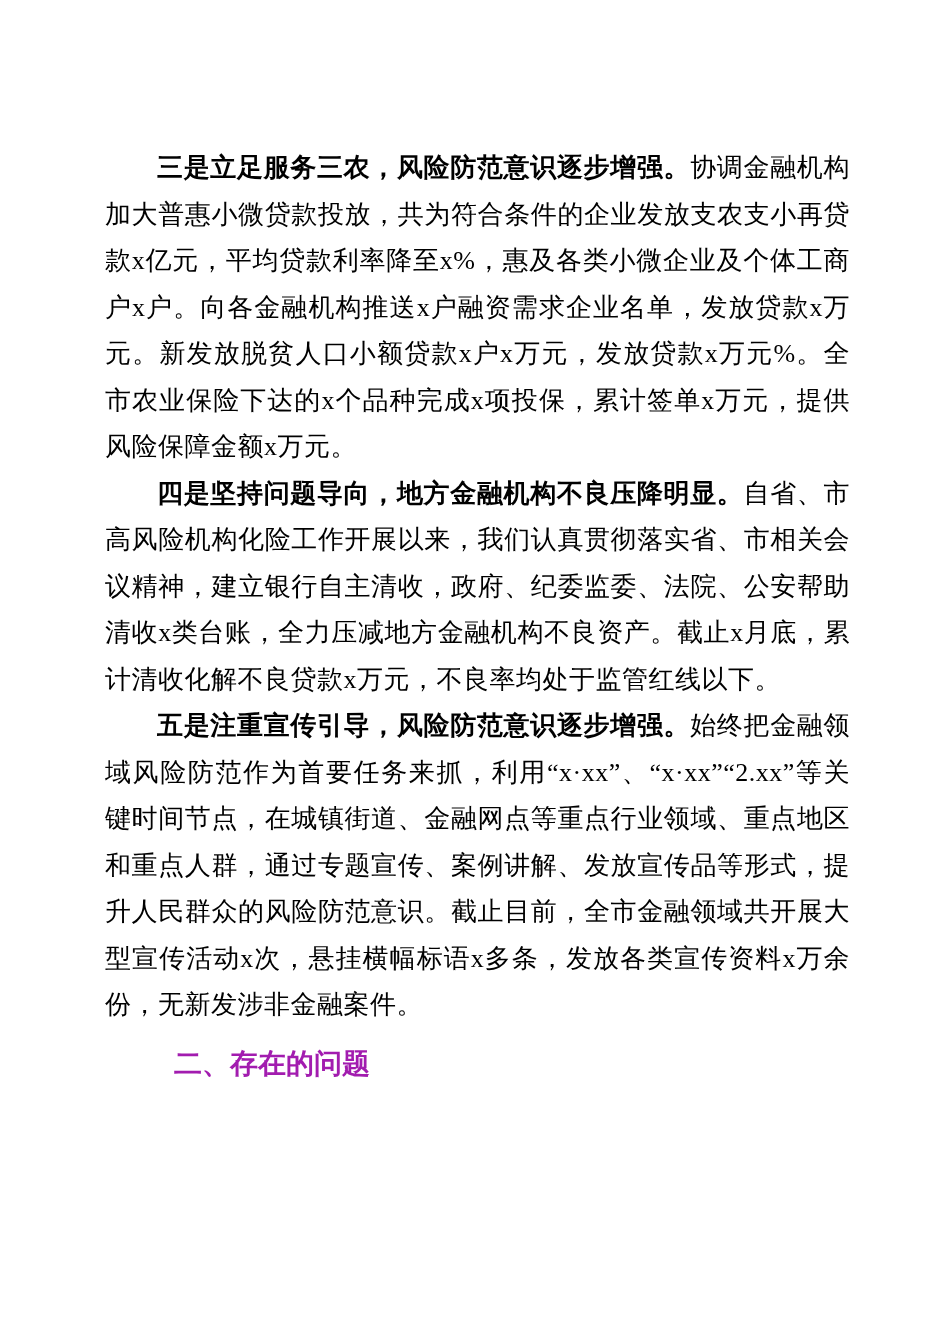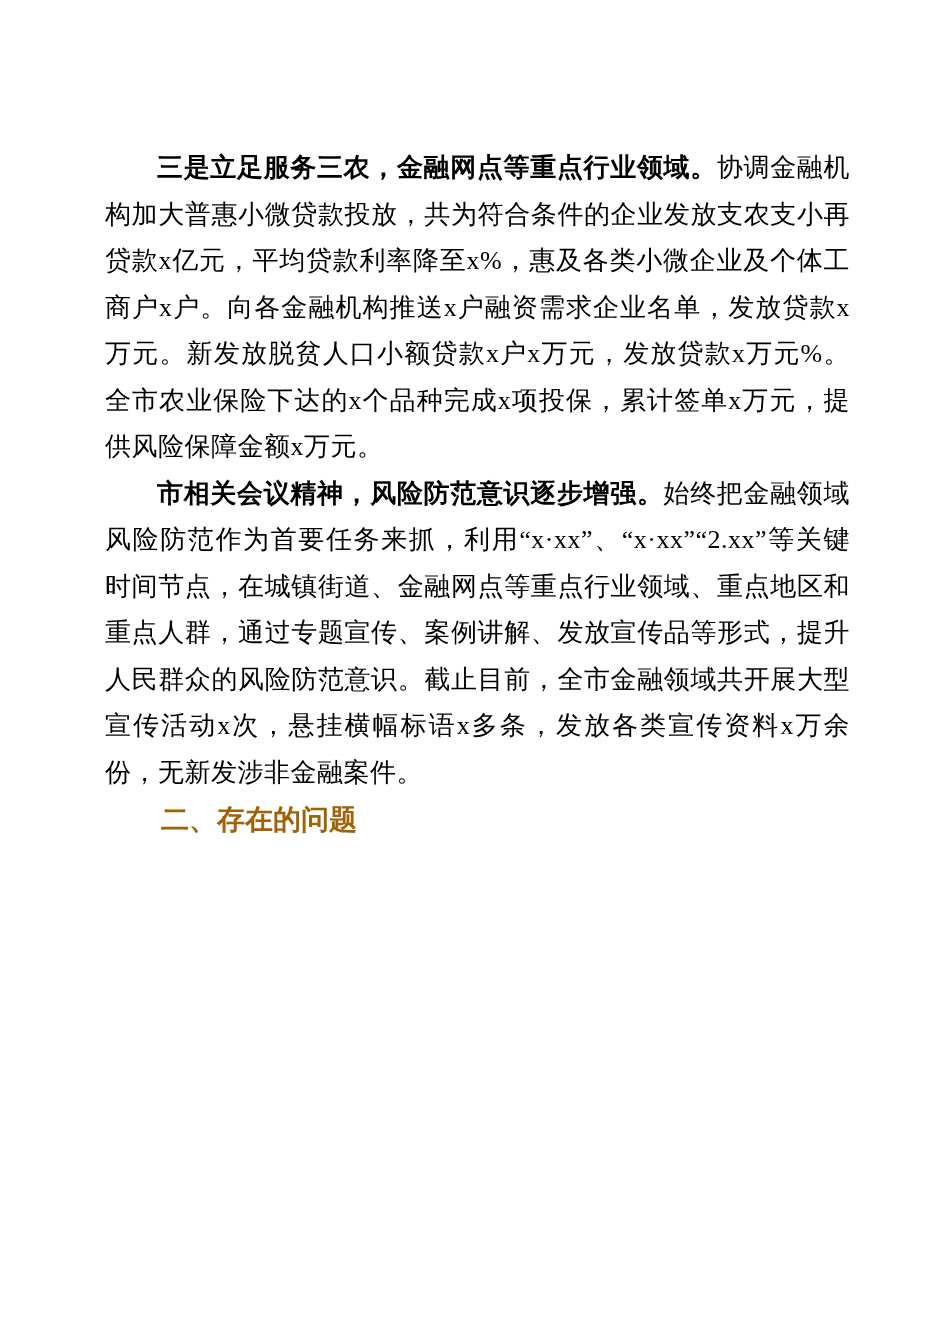--- a/index.html
+++ b/index.html
@@ -27,34 +27,35 @@
     line-height: 46.5px;
     text-align: justify;
     text-indent: 2em;
     letter-spacing: 0.5px;
     color: #000000;
   }
   .para .lead {
     font-weight: bold;
   }
   .section-heading {
-    margin: 0;
-    font-family: Liberation Serif, serif;
+    margin: 13px;
+    font-family: Liberation Mono, monospace;
     font-size: 28px;
     line-height: 47px;
     font-weight: bold;
     text-indent: 2em;
-    color: #a16207;
+    color: #a21caf;
   }
 </style>
 </head>
 <body>
 
 <div class="page">
 
-  <p class="para"><span class="lead">三是立足服务三农，金融网点等重点行业领域。</span><span>协调金融机构加大普惠小微贷款投放，共为符合条件的企业发放支农支小再贷款x亿元，平均贷款利率降至x%，惠及各类小微企业及个体工商户x户。向各金融机构推送x户融资需求企业名单，发放贷款x万元。新发放脱贫人口小额贷款x户x万元，发放贷款x万元%。全市农业保险下达的x个品种完成x项投保，累计签单x万元，提供风险保障金额x万元。</span></p>
+  <p class="para"><span class="lead">三是立足服务三农，风险防范意识逐步增强。</span><span>协调金融机构加大普惠小微贷款投放，共为符合条件的企业发放支农支小再贷款x亿元，平均贷款利率降至x%，惠及各类小微企业及个体工商户x户。向各金融机构推送x户融资需求企业名单，发放贷款x万元。新发放脱贫人口小额贷款x户x万元，发放贷款x万元%。全市农业保险下达的x个品种完成x项投保，累计签单x万元，提供风险保障金额x万元。</span></p>
 
+  <p class="para"><span class="lead">四是坚持问题导向，地方金融机构不良压降明显。</span><span>自省、市高风险机构化险工作开展以来，我们认真贯彻落实省、市相关会议精神，建立银行自主清收，政府、纪委监委、法院、公安帮助清收x类台账，全力压减地方金融机构不良资产。截止x月底，累计清收化解不良贷款x万元，不良率均处于监管红线以下。</span></p>
 
-  <p class="para"><span class="lead">市相关会议精神，风险防范意识逐步增强。</span><span>始终把金融领域风险防范作为首要任务来抓，利用“x·xx”、“x·xx”“2.xx”等关键时间节点，在城镇街道、金融网点等重点行业领域、重点地区和重点人群，通过专题宣传、案例讲解、发放宣传品等形式，提升人民群众的风险防范意识。截止目前，全市金融领域共开展大型宣传活动x次，悬挂横幅标语x多条，发放各类宣传资料x万余份，无新发涉非金融案件。</span></p>
+  <p class="para"><span class="lead">五是注重宣传引导，风险防范意识逐步增强。</span><span>始终把金融领域风险防范作为首要任务来抓，利用“x·xx”、“x·xx”“2.xx”等关键时间节点，在城镇街道、金融网点等重点行业领域、重点地区和重点人群，通过专题宣传、案例讲解、发放宣传品等形式，提升人民群众的风险防范意识。截止目前，全市金融领域共开展大型宣传活动x次，悬挂横幅标语x多条，发放各类宣传资料x万余份，无新发涉非金融案件。</span></p>
 
   <h2 class="section-heading">二、存在的问题</h2>
 
 </div>
 
 </body></html>

